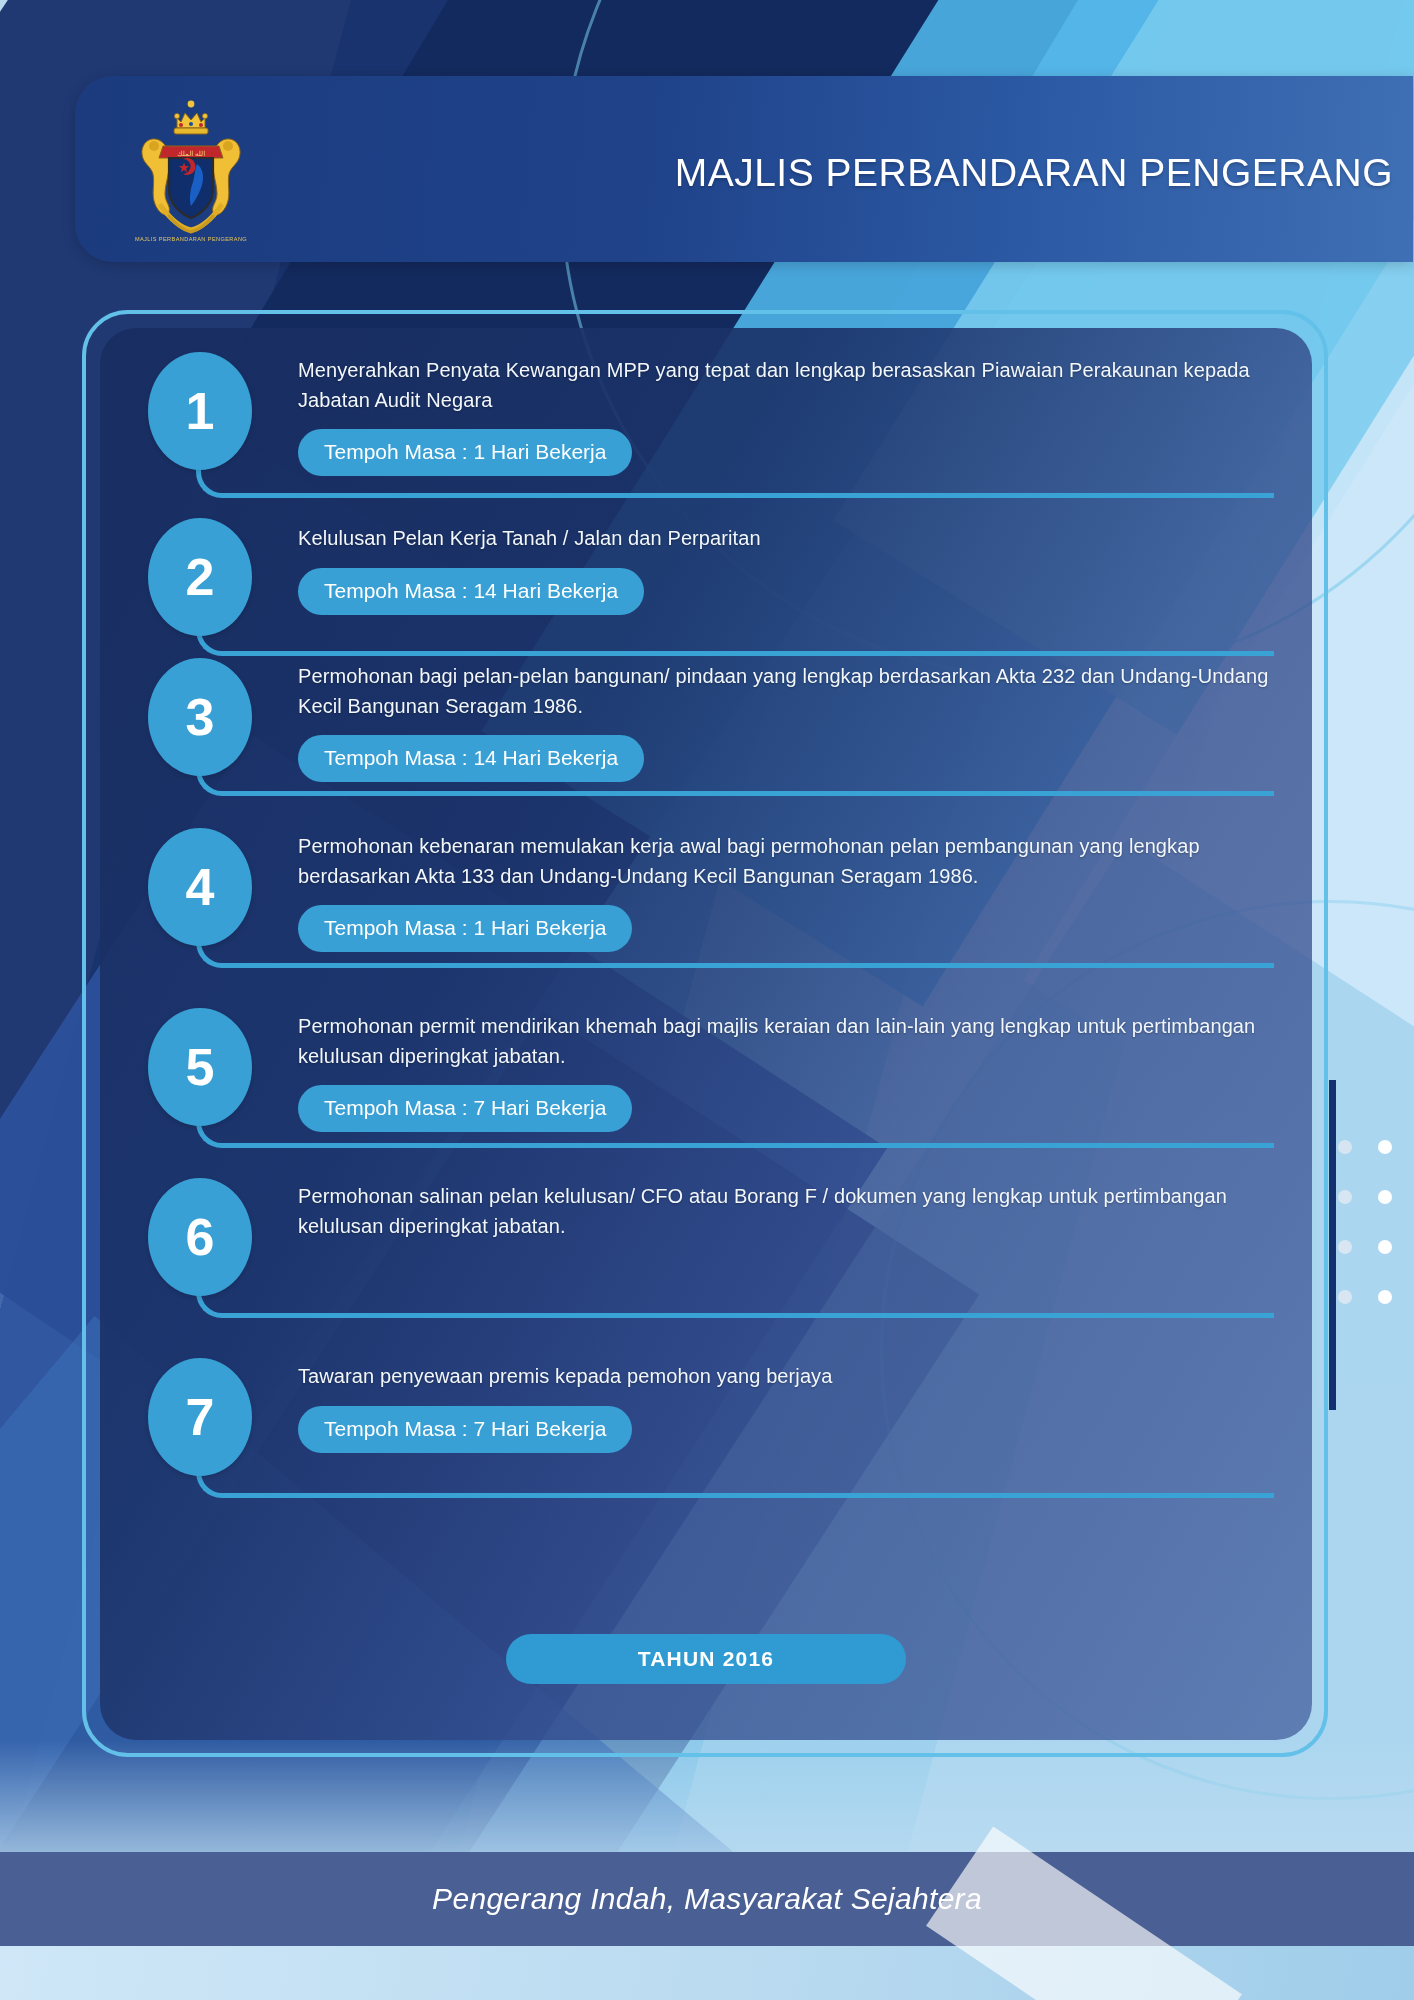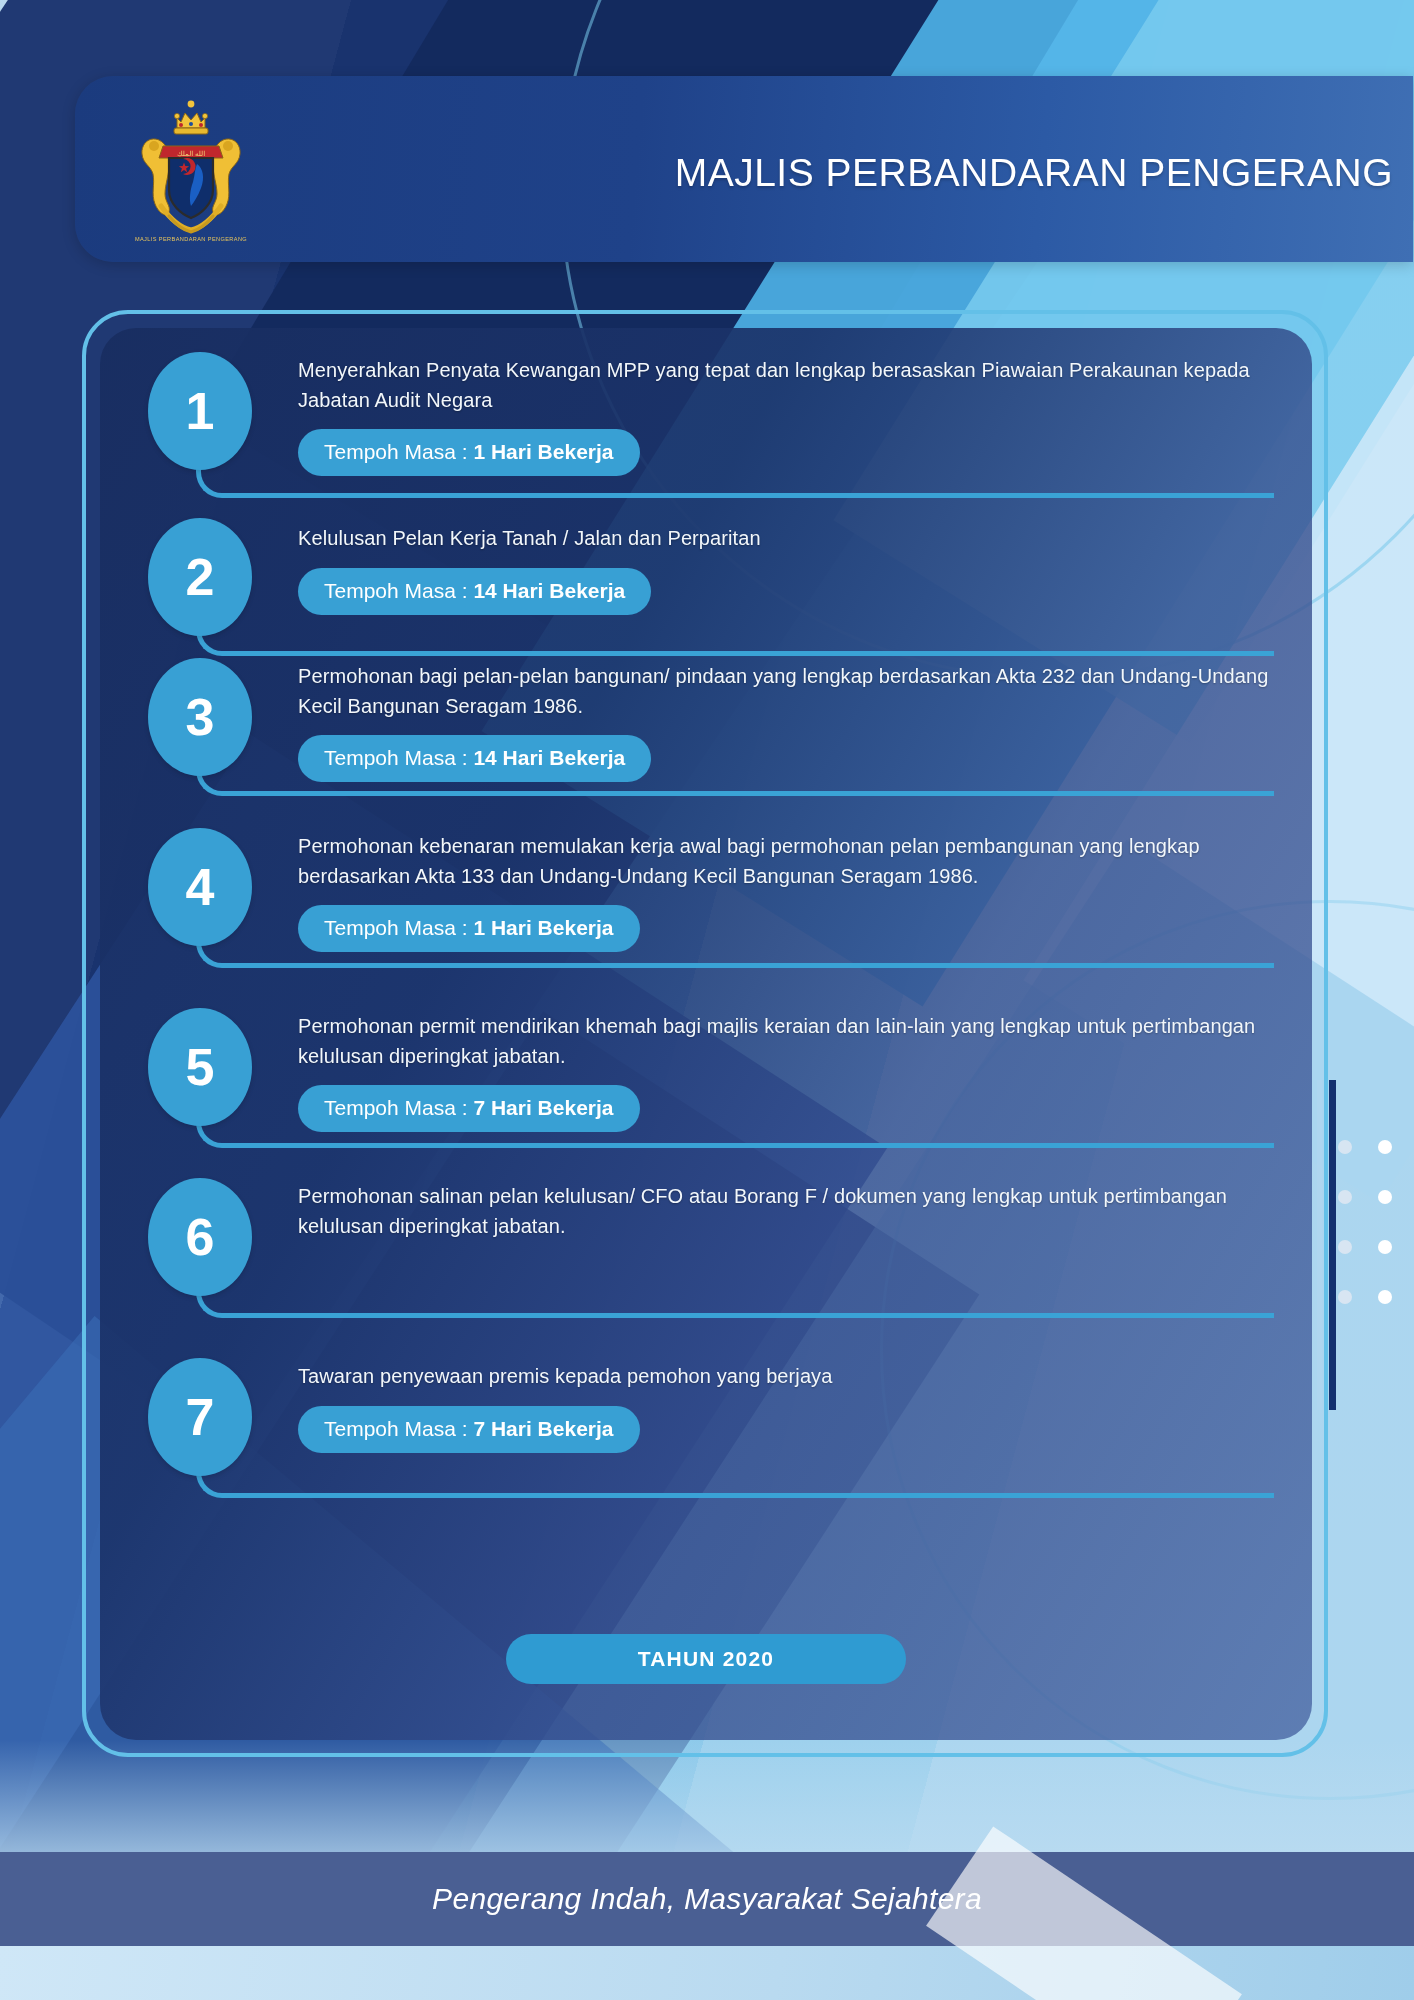--- a/index.html
+++ b/index.html
@@ -205,21 +205,21 @@
   .pill {
     display: inline-block;
     margin-top: 14px;
     background: #38a0d4;
     color: #ffffff;
     border-radius: 26px;
     padding: 11px 26px 12px 26px;
     font-size: 21px;
     white-space: nowrap;
   }
-  .pill b { font-weight: bold; }
+  .pill b { font-weight: normal; }
 
   
   .connector {
     position: absolute;
     left: 96px;
     height: 0;
     width: calc(100% - 96px - 38px);
     border-bottom: 5px solid #3aa3d6;
     border-left: 5px solid #3aa3d6;
     border-bottom-left-radius: 26px;
@@ -414,21 +414,21 @@
         <div class="item-body" style="top: 854px;"><div class="desc">Permohonan salinan pelan kelulusan/ CFO atau Borang F / dokumen yang lengkap untuk pertimbangan kelulusan diperingkat jabatan.</div></div>
         <div class="connector" style="top: 950px; height: 40px;"></div>
       </div>
       <div class="item" style="top: 0px;">
         <div class="bubble" style="top: 1030px;">7</div>
         <div class="item-body" style="top: 1034px;"><div class="desc">Tawaran penyewaan premis kepada pemohon yang berjaya</div><div class="pill"><span>Tempoh Masa : </span><b>7 Hari Bekerja</b></div></div>
         <div class="connector" style="top: 1130px; height: 40px;"></div>
       </div>
     </div>
 
-  <div class="year-btn">TAHUN 2020</div>
+  <div class="year-btn">TAHUN 2016</div>
 </div>
 
 <div class="side-rail"></div>
 <div class="side-rail2"></div>
 <div class="side-dots">
   <div class="dot-col">
     <span class="dot dim"></span>
     <span class="dot dim"></span>
     <span class="dot dim"></span>
     <span class="dot dim"></span>

